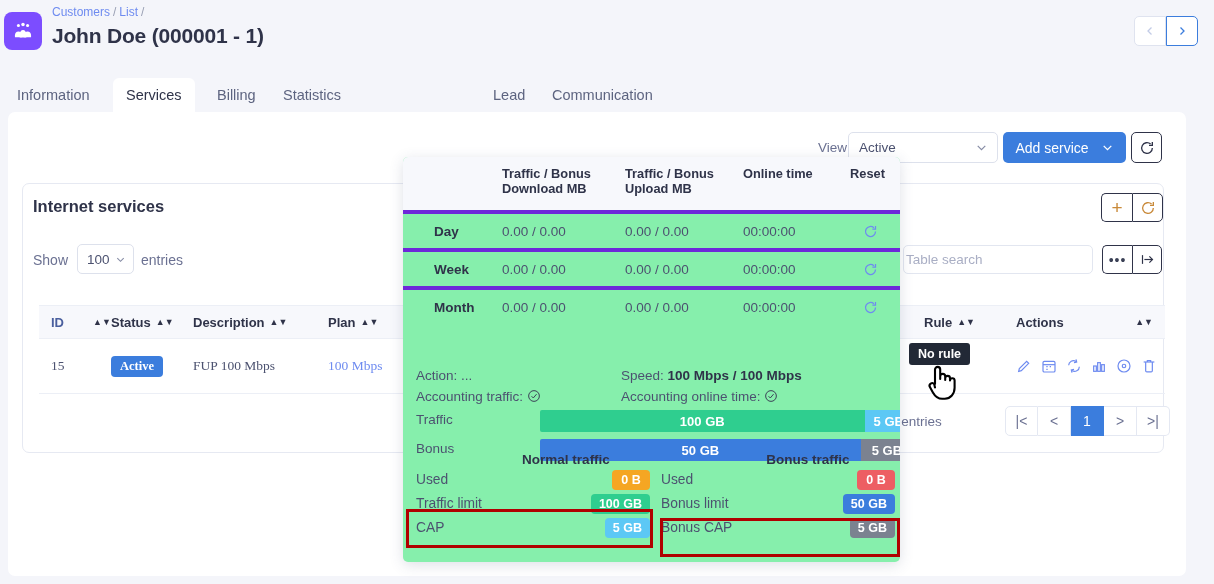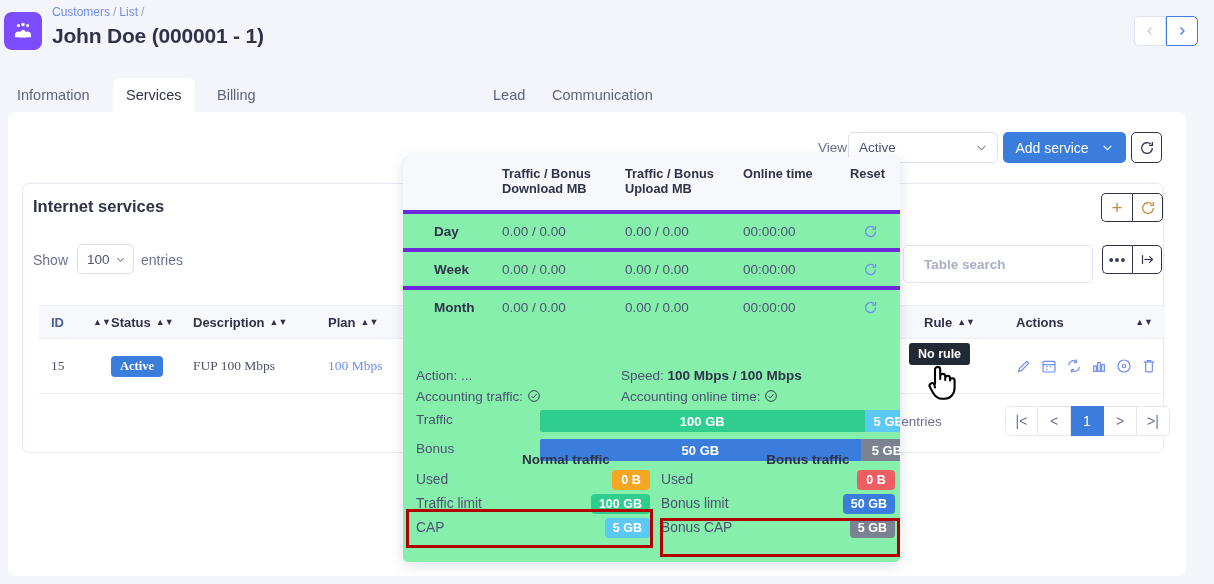--- a/index.html
+++ b/index.html
@@ -84,23 +84,23 @@
   #show-label  { position:absolute; left:33px; top:252px; font-size:14px; color:#6b7192; }
   #entries-select {
     position:absolute; left:77px; top:244px; width:57px; height:30px;
     border:1px solid #dde1ec; border-radius:5px; background:#fff;
     font-size:13.5px; color:#4c5270; display:flex; align-items:center; padding-left:9px;
   }
   #entries-select .chev { position:absolute; right:7px; color:#868ca5; font-size:10px; }
   #entries-label { position:absolute; left:141px; top:252px; font-size:14px; color:#6b7192; }
 
   #table-search {
-    position:absolute; left:903px; top:245px; width:190px; height:38px;
+    position:absolute; left:903px; top:245px; width:190px; height:29px;
     border:1px solid #e2e6f0; border-radius:5px; background:#fff;
-    font-size:13.5px; color:#a9aec4; display:flex; align-items:center; padding-left:20px;font-weight:bold;
+    font-size:13.5px; color:#a9aec4; display:flex; align-items:center; padding-left:2px;
   }
   #tbl-btn-dots, #tbl-btn-export {
     position:absolute; top:245px; width:30px; height:29px;
     border:1px solid #2f3349; background:#fff;
     display:flex; align-items:center; justify-content:center; font-size:14px;
   }
   #tbl-btn-dots { left:1102px; border-radius:5px 0 0 5px; border-right:none; }
   #tbl-btn-export { left:1132px; border-radius:0 5px 5px 0; }
 
   
@@ -227,20 +227,21 @@
     <svg width="12" height="12" viewBox="0 0 24 24" fill="none" stroke="currentColor" stroke-width="2.6" class="icon-svg">
         <polyline points="9,5 16,12 9,19"></polyline>
       </svg>
   </div>
 </div>
 
 <div id="tabs">
   <div class="tab" id="tab-0" style="left:4px;">Information</div>
   <div class="tab active" id="tab-1" style="left:113px;">Services</div>
   <div class="tab" id="tab-2" style="left:204px;">Billing</div>
+  <div class="tab" id="tab-3" style="left:270px;">Statistics</div>
   <div class="tab" id="tab-5" style="left:480px;">Lead</div>
   <div class="tab" id="tab-6" style="left:539px;">Communication</div>
 </div>
 
 <div id="content-card"></div>
 
 <div id="view-label">View</div>
 <div id="view-select">
   <span>Active</span>
   <span class="chev">

